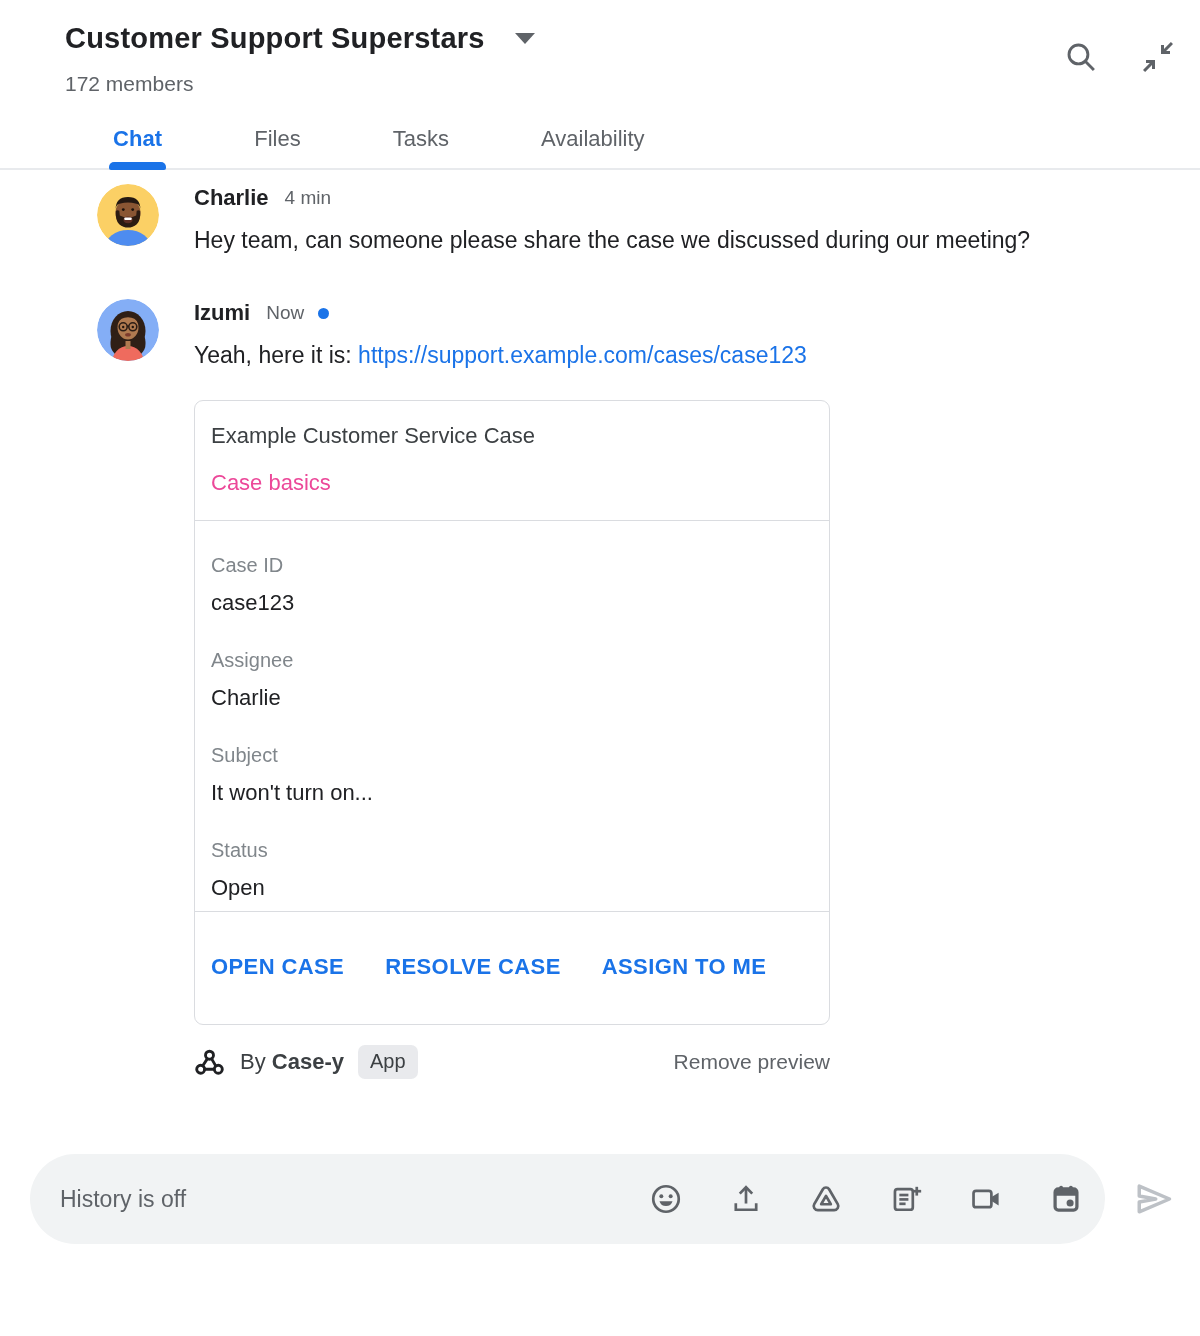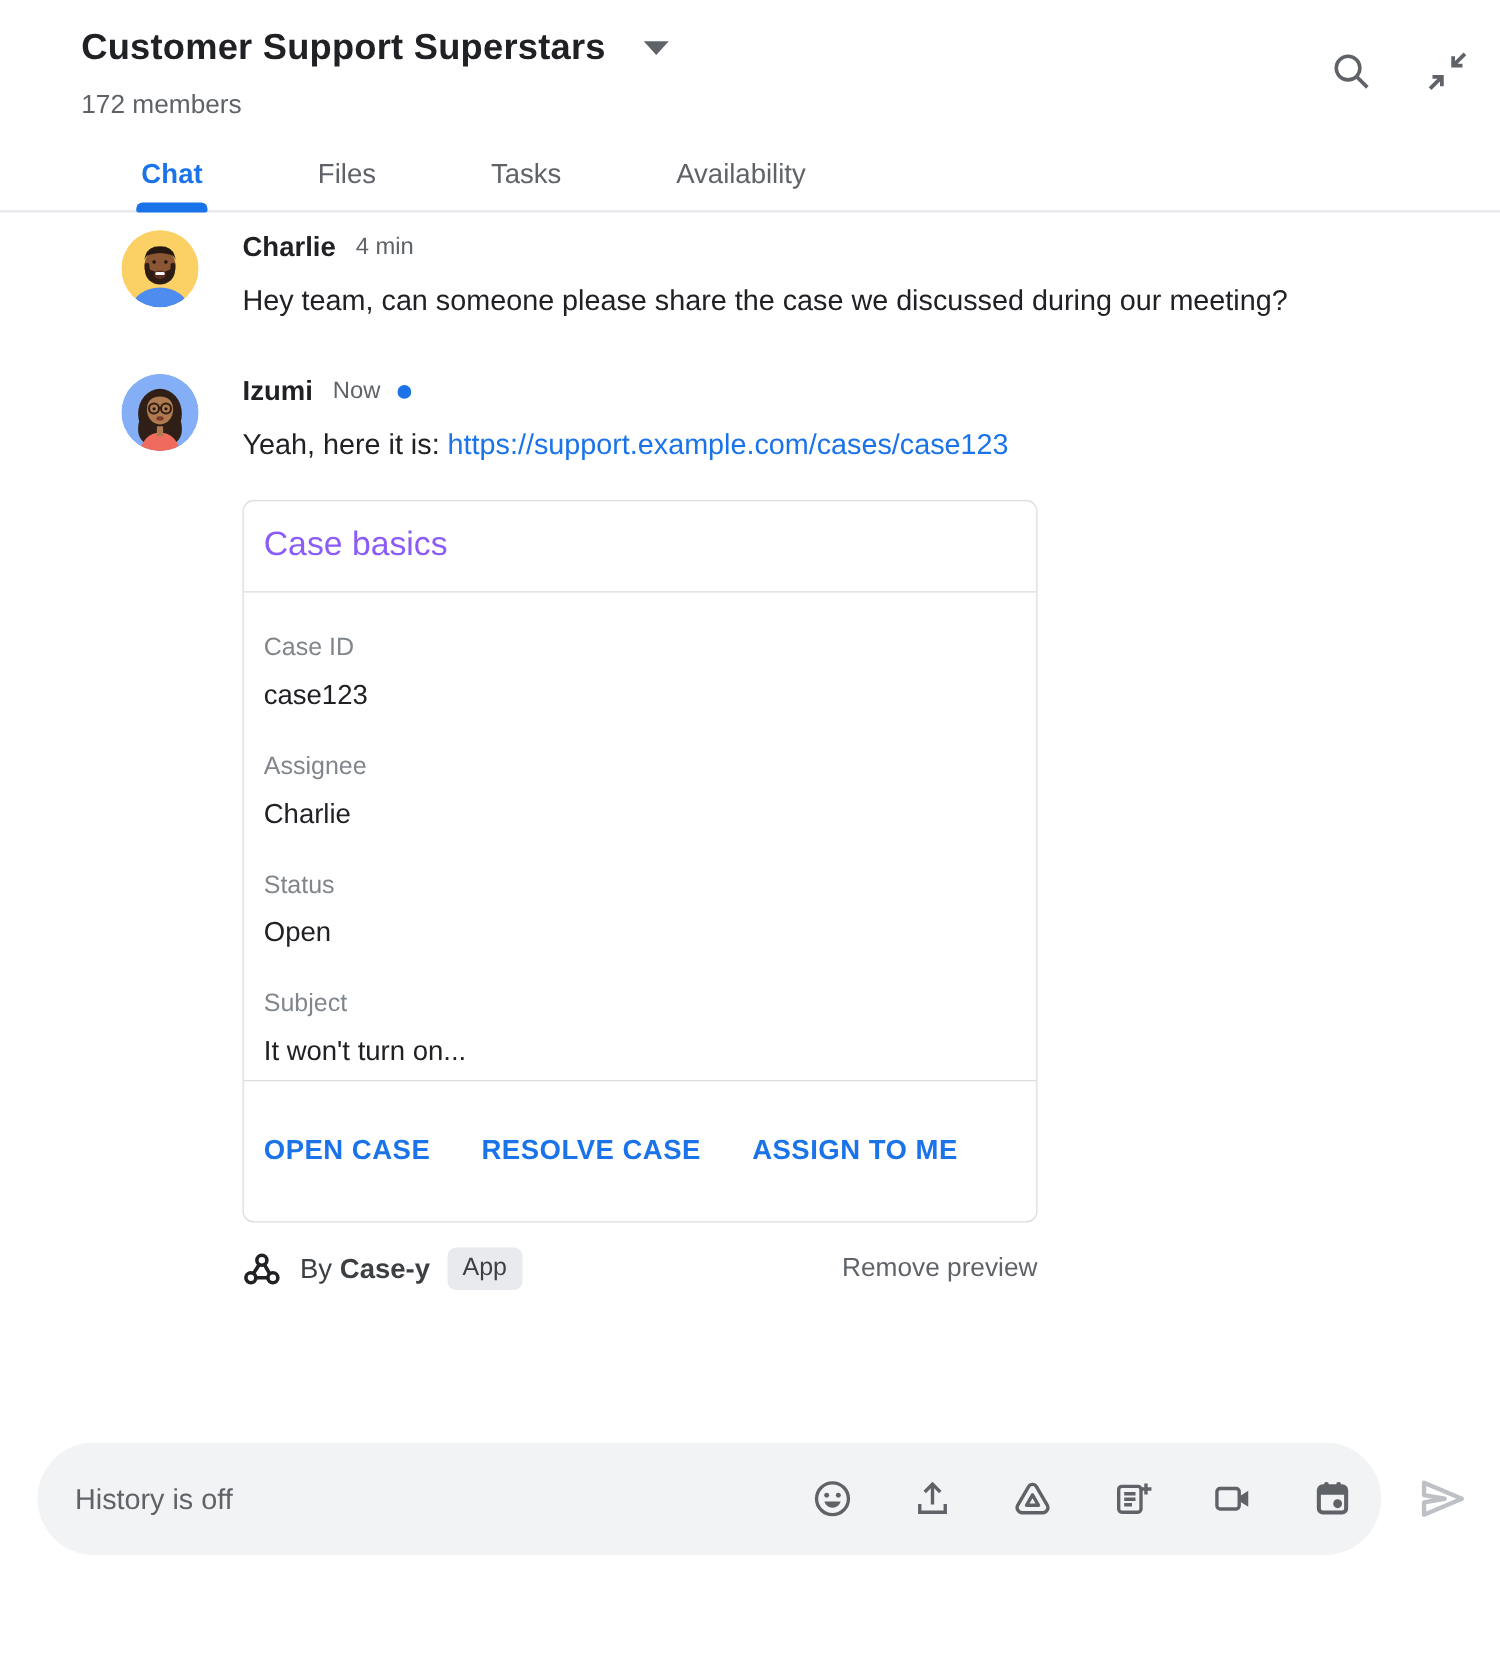--- a/index.html
+++ b/index.html
@@ -45,21 +45,21 @@
   .author { font-size: 22px; line-height: 28px; font-weight: bold; color: #202124; }
   .timestamp { margin-left: 16px; font-size: 19px; color: #5f6368; }
   .unread-dot { margin-left: 14px; width: 11px; height: 11px; border-radius: 50%; background: #1a73e8; }
   .msg-text { margin-top: 8px; font-size: 23px; line-height: 41px; max-width: 860px; color: #202124; }
   .msg-link { color: #1a73e8; text-decoration: none; cursor: pointer; }
 
   
   .case-card { margin: 24px 0 0 97px; width: 636px; border: 1px solid #dadce0; border-radius: 9px; background: #fff; }
   .card-header { padding: 21px 16px 24px; }
   .card-title { font-size: 22px; line-height: 28px; color: #3c4043; }
-  .card-subtitle { font-size: 27px; line-height: 27px; color: #8b5cf6; }
+  .card-subtitle { margin-top: 19px; font-size: 22px; line-height: 27px; color: #ec4899; }
   .card-divider { border-top: 1px solid #dadce0; height: 0; }
   .card-body { padding: 32px 16px 0; }
   .field { margin-bottom: 30px; }
   .field:last-child { margin-bottom: 8px; }
   .field-label { font-size: 20px; line-height: 24px; color: #80868b; }
   .field-value { margin-top: 11px; font-size: 22px; line-height: 30px; color: #202124; }
   .card-actions { padding: 40px 16px 42px; display: flex; gap: 41px; }
   .card-action-btn { background: none; border: none; padding: 0; font-family: inherit; font-size: 22px; line-height: 30px; font-weight: bold; letter-spacing: 0.4px; color: #1a73e8; cursor: pointer; }
 
   
@@ -180,39 +180,40 @@
     <div class="msg-body">
       <div class="msg-header">
         <span class="author">Izumi</span>
         <span class="timestamp">Now</span>
         <span class="unread-dot"></span>
       </div>
       <div class="msg-text"><span>Yeah, here it is: </span><a class="msg-link">https://support.example.com/cases/case123</a></div>
 
       <section class="case-card" style="margin-left:0;">
         <div class="card-header">
+          <div class="card-title">Example Customer Service Case</div>
           <div class="card-subtitle">Case basics</div>
         </div>
         <div class="card-divider"></div>
         <div class="card-body">
           <div class="field">
             <div class="field-label">Case ID</div>
             <div class="field-value">case123</div>
           </div>
           <div class="field">
             <div class="field-label">Assignee</div>
             <div class="field-value">Charlie</div>
           </div>
           <div class="field">
+            <div class="field-label">Subject</div>
+            <div class="field-value">It won't turn on...</div>
+          </div>
+          <div class="field">
             <div class="field-label">Status</div>
             <div class="field-value">Open</div>
-          </div>
-          <div class="field">
-            <div class="field-label">Subject</div>
-            <div class="field-value">It won't turn on...</div>
           </div>
         </div>
         <div class="card-divider"></div>
         <div class="card-actions">
           <button class="card-action-btn">OPEN CASE</button>
           <button class="card-action-btn">RESOLVE CASE</button>
           <button class="card-action-btn">ASSIGN TO ME</button>
         </div>
       </section>
 

